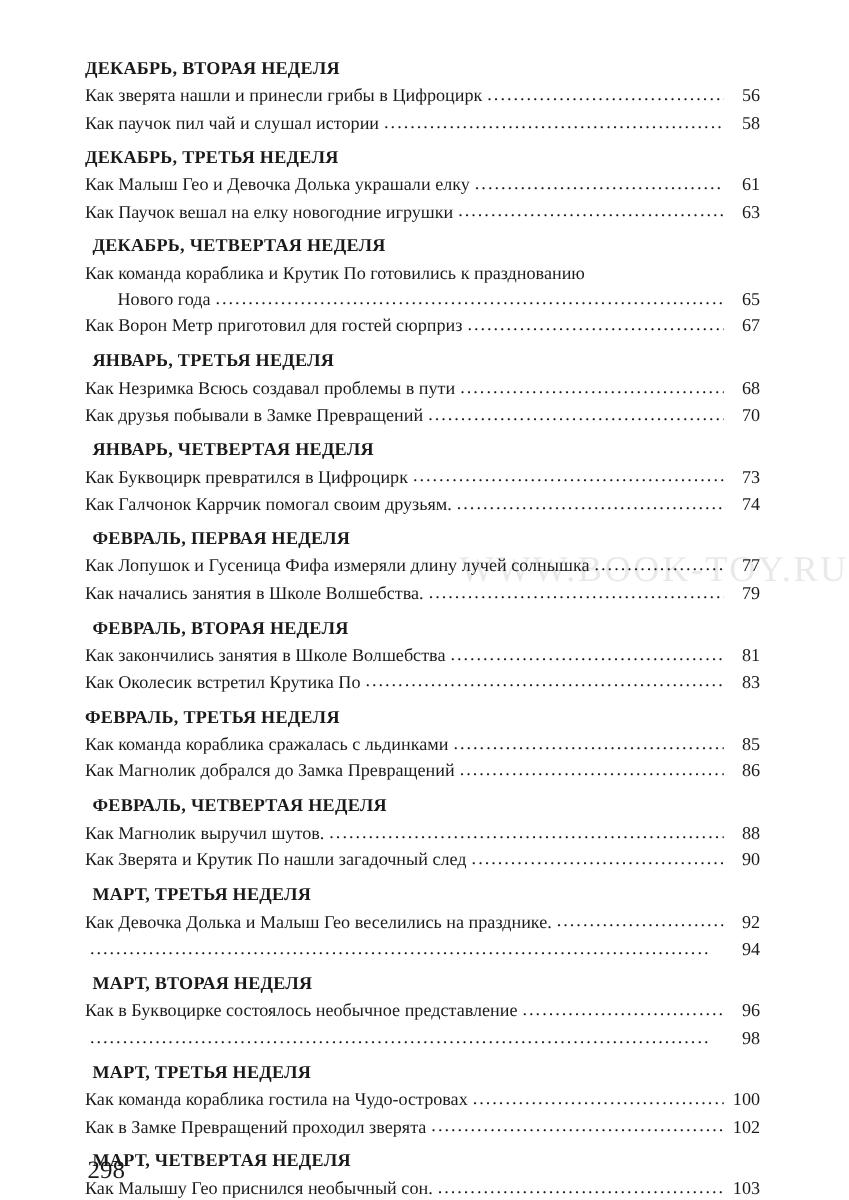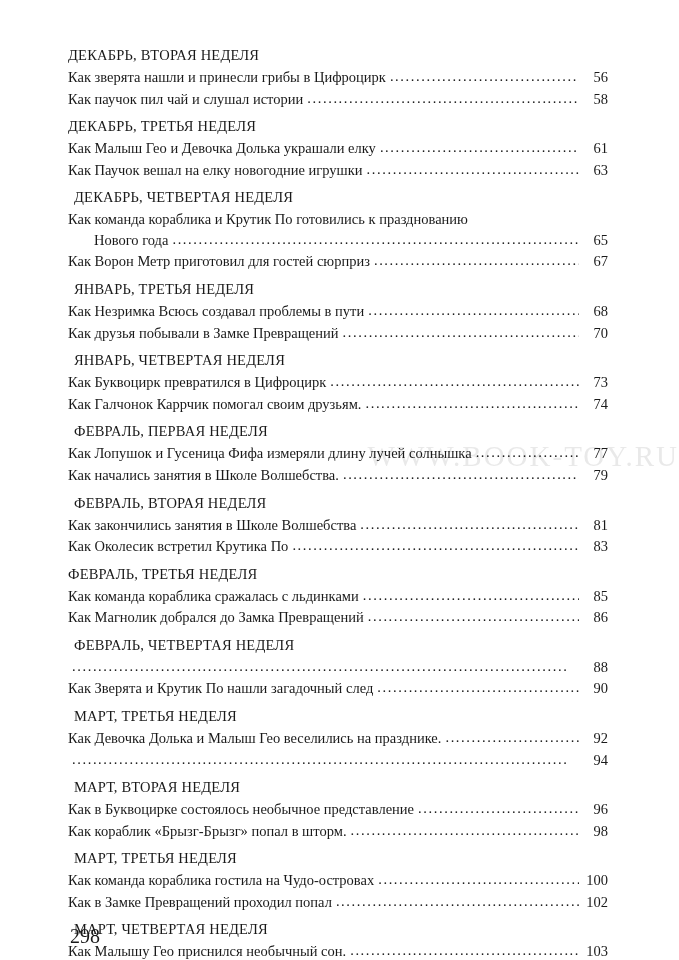--- a/index.html
+++ b/index.html
@@ -25,20 +25,21 @@
     position: absolute;
     left: 68px;
     top: 38px;
     width: 540px;
   }
   .section-head {
     font-size: 14.5px;
     letter-spacing: 0.2px;
     margin: 9px 0 3px 0;
     white-space: nowrap;
+    font-weight: bold;
   }
   .section-head.indent {
     padding-left: 6px;
   }
   .entry {
     display: flex;
     align-items: baseline;
     font-size: 14.5px;
     line-height: 1.42;
     margin: 0 0 1px 0;
@@ -196,20 +197,21 @@
       <span class="page-num">85</span>
     </div>
     <div class="entry">
       <span class="title">Как Магнолик добрался до Замка Превращений</span>
       <span class="leader">...............................................................................................</span>
       <span class="page-num">86</span>
     </div>
 
     <div class="section-head indent">ФЕВРАЛЬ, ЧЕТВЕРТАЯ НЕДЕЛЯ</div>
     <div class="entry">
+      <span class="title">Как Магнолик выручил шутов.</span>
       <span class="leader">...............................................................................................</span>
       <span class="page-num">88</span>
     </div>
     <div class="entry">
       <span class="title">Как Зверята и Крутик По нашли загадочный след</span>
       <span class="leader">...............................................................................................</span>
       <span class="page-num">90</span>
     </div>
 
     <div class="section-head indent">МАРТ, ТРЕТЬЯ НЕДЕЛЯ</div>
@@ -223,33 +225,32 @@
       <span class="page-num">94</span>
     </div>
 
     <div class="section-head indent">МАРТ, ВТОРАЯ НЕДЕЛЯ</div>
     <div class="entry">
       <span class="title">Как в Буквоцирке состоялось необычное представление</span>
       <span class="leader">...............................................................................................</span>
       <span class="page-num">96</span>
     </div>
     <div class="entry">
-      <span class="title">Как кораблик «Брызг-Брызг» попал в шторм.</span>
       <span class="leader">...............................................................................................</span>
       <span class="page-num">98</span>
     </div>
 
     <div class="section-head indent">МАРТ, ТРЕТЬЯ НЕДЕЛЯ</div>
     <div class="entry">
       <span class="title">Как команда кораблика гостила на Чудо-островах</span>
       <span class="leader">...............................................................................................</span>
       <span class="page-num">100</span>
     </div>
     <div class="entry">
-      <span class="title">Как в Замке Превращений проходил попал</span>
+      <span class="title">Как в Замке Превращений проходил зверята</span>
       <span class="leader">...............................................................................................</span>
       <span class="page-num">102</span>
     </div>
 
     <div class="section-head indent">МАРТ, ЧЕТВЕРТАЯ НЕДЕЛЯ</div>
     <div class="entry">
       <span class="title">Как Малышу Гео приснился необычный сон.</span>
       <span class="leader">...............................................................................................</span>
       <span class="page-num">103</span>
     </div>

